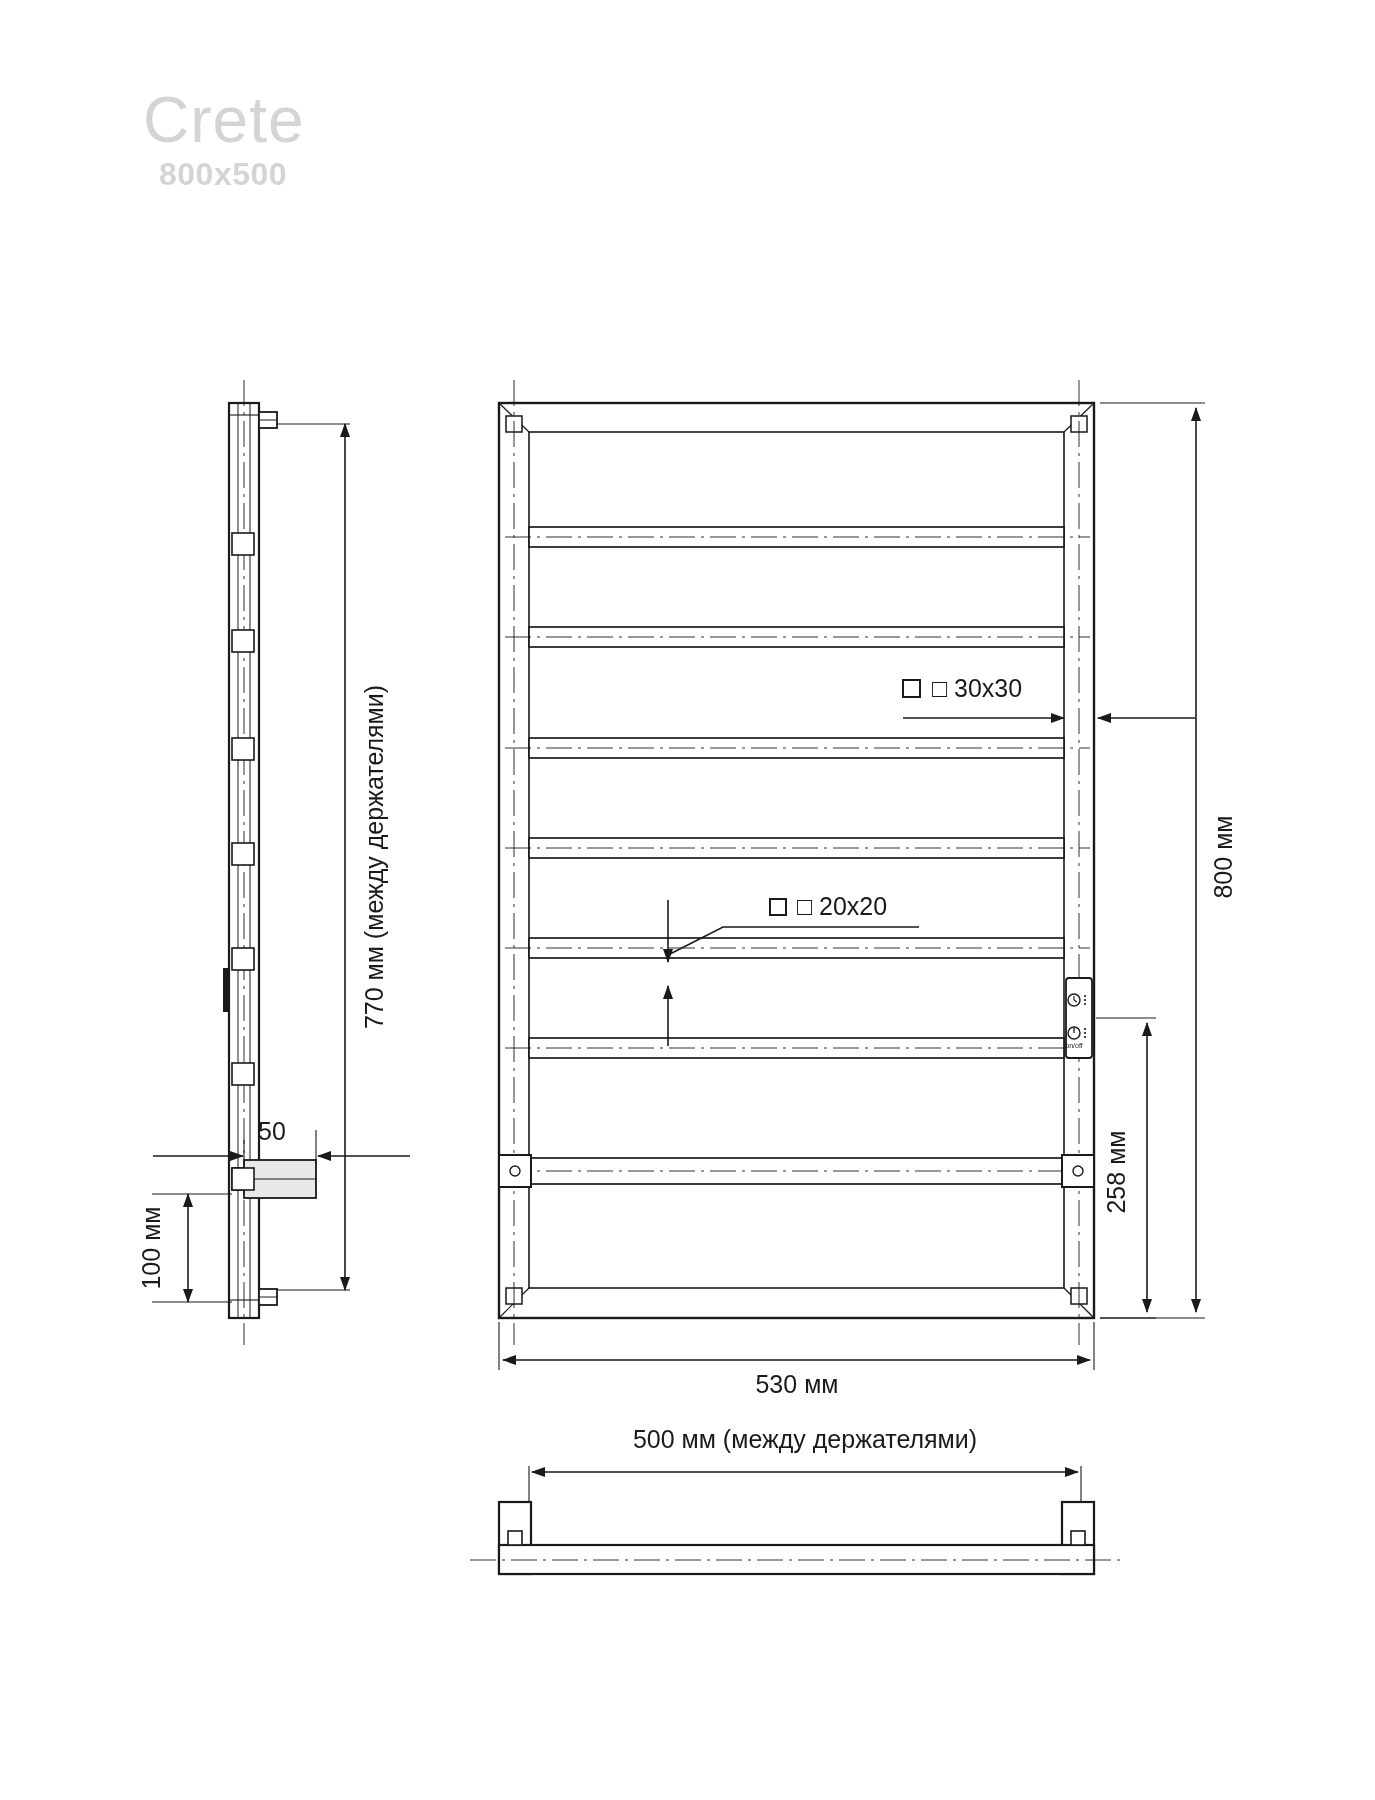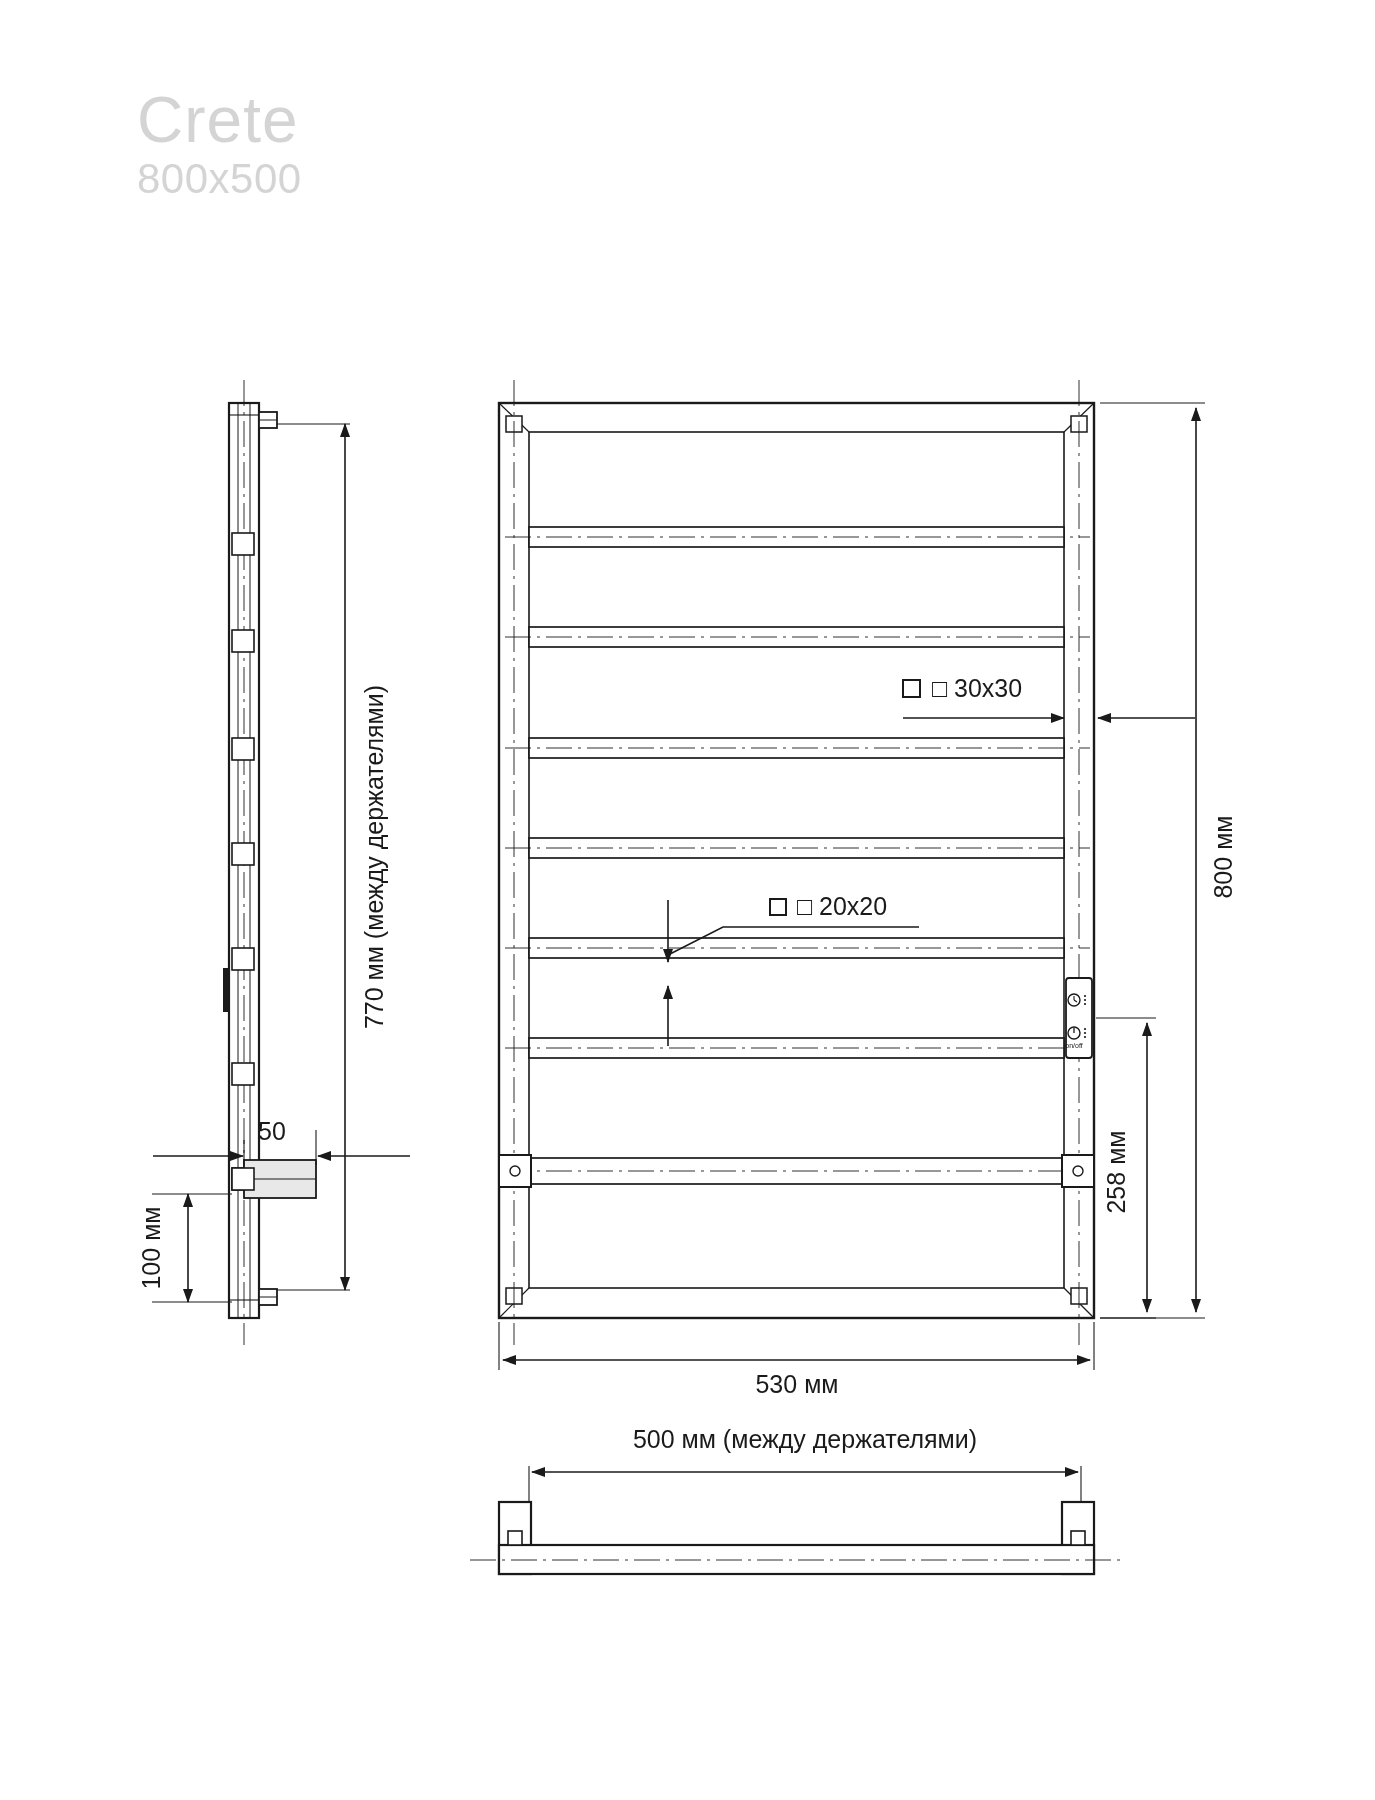--- a/index.html
+++ b/index.html
@@ -16,38 +16,39 @@
     overflow: hidden;
   }
   #sheet {
     position: absolute;
     left: 0; top: 0;
     width: 1375px;
     height: 1800px;
   }
   .title-block {
     position: absolute;
-    left: 137px;
+    left: 143px;
     top: 88px;
     user-select: none;
   }
   .title-main {
     font-size: 64px;
     font-weight: 400;
     color: #d4d4d4;
     letter-spacing: 1px;
     line-height: 1;
   }
   .title-sub {
-    font-size: 42px;
-    font-weight: 400;
+    font-size: 32px;
+    font-weight: 700;
     color: #d4d4d4;
     letter-spacing: 0.5px;
     margin-top: 6px;
     line-height: 1;
+    margin-left: 16px;
   }
   svg text {
     font-family: "Liberation Sans", sans-serif;
     fill: #1a1a1a;
   }
   .dim-label {
     font-size: 25px;
   }
   .tiny {
     font-size: 7px;

